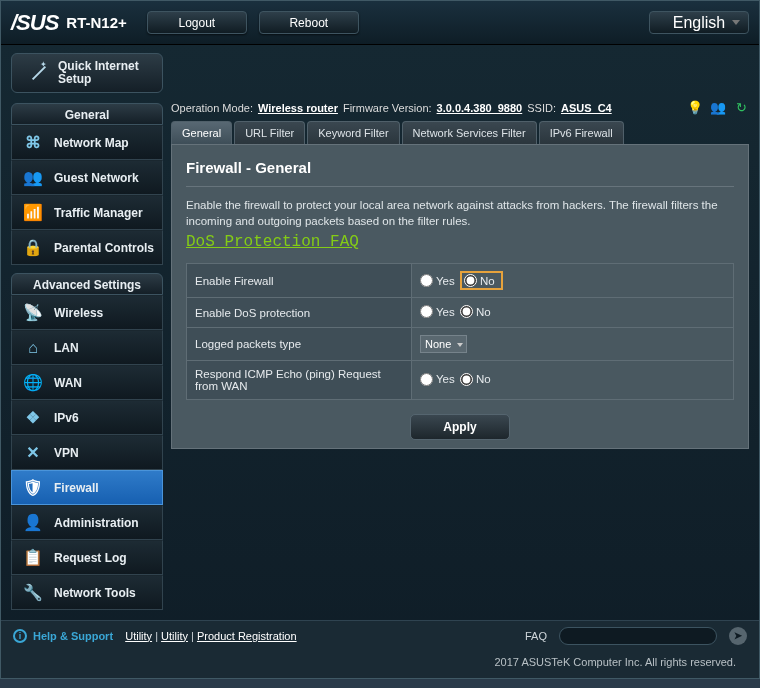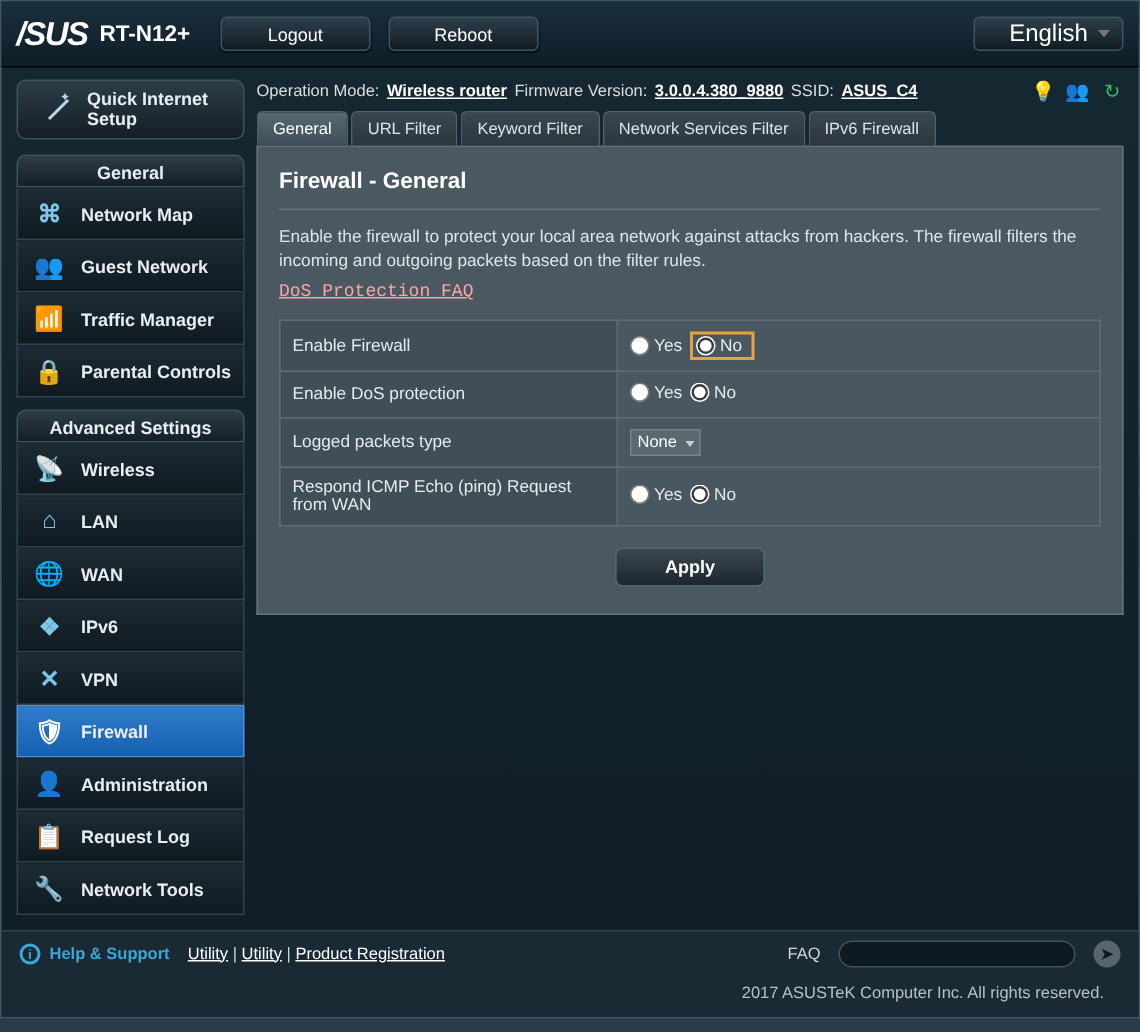--- a/index.html
+++ b/index.html
@@ -149,21 +149,21 @@
     width: 22px; height: 22px;
     margin-right: 10px;
     display: flex;
     align-items: center;
     justify-content: center;
     color: #7fc7e8;
     font-size: 16px;
   }
   .menu-item.active .mi-icon { color: #fff; }
   
-  .right { flex: 1; min-width: 0; }
+  .right { flex: 1; min-width: 0; margin-top: 47px; }
   .info-line {
     font-size: 11px;
     color: #ddd;
     margin-bottom: 6px;
     display: flex;
     align-items: center;
     gap: 5px;
   }
   .info-line .ul { text-decoration: underline; font-weight: bold; color: #fff;}
   .info-icons { margin-left: auto; display: flex; gap: 8px; }
@@ -185,36 +185,36 @@
   }
   .tab.active {
     background: linear-gradient(#586873, #3e4e58);
     color: #fff;
   }
   .panel {
     background: #4e5d66;
     background: #4a5961;
     border: 1px solid #65727a;
     border-top: none;
-    padding: 14px 14px 18px 14px;
+    padding: 14px 14px 8px 14px;
   }
   .panel-title {
     color: #fff;
     font-size: 15px;
     font-weight: bold;
     padding-bottom: 10px;
     border-bottom: 1px solid #67747c;
     margin-bottom: 10px;
   }
   .desc { color: #dfe5e8; font-size: 11.5px; line-height: 16px; margin-bottom: 4px;}
   .faq-link {
-    color: #fca5a5;
+    color: #84cc16;
     text-decoration: underline;
     font-family: "Courier New", monospace;
-    font-size: 12px;
+    font-size: 16px;
     display: inline-block;
     margin-bottom: 12px;
     cursor: pointer;
   }
   table.grid {
     width: 100%;
     border-collapse: collapse;
     border: 1px solid #5f6d75;
   }
   table.grid td {

